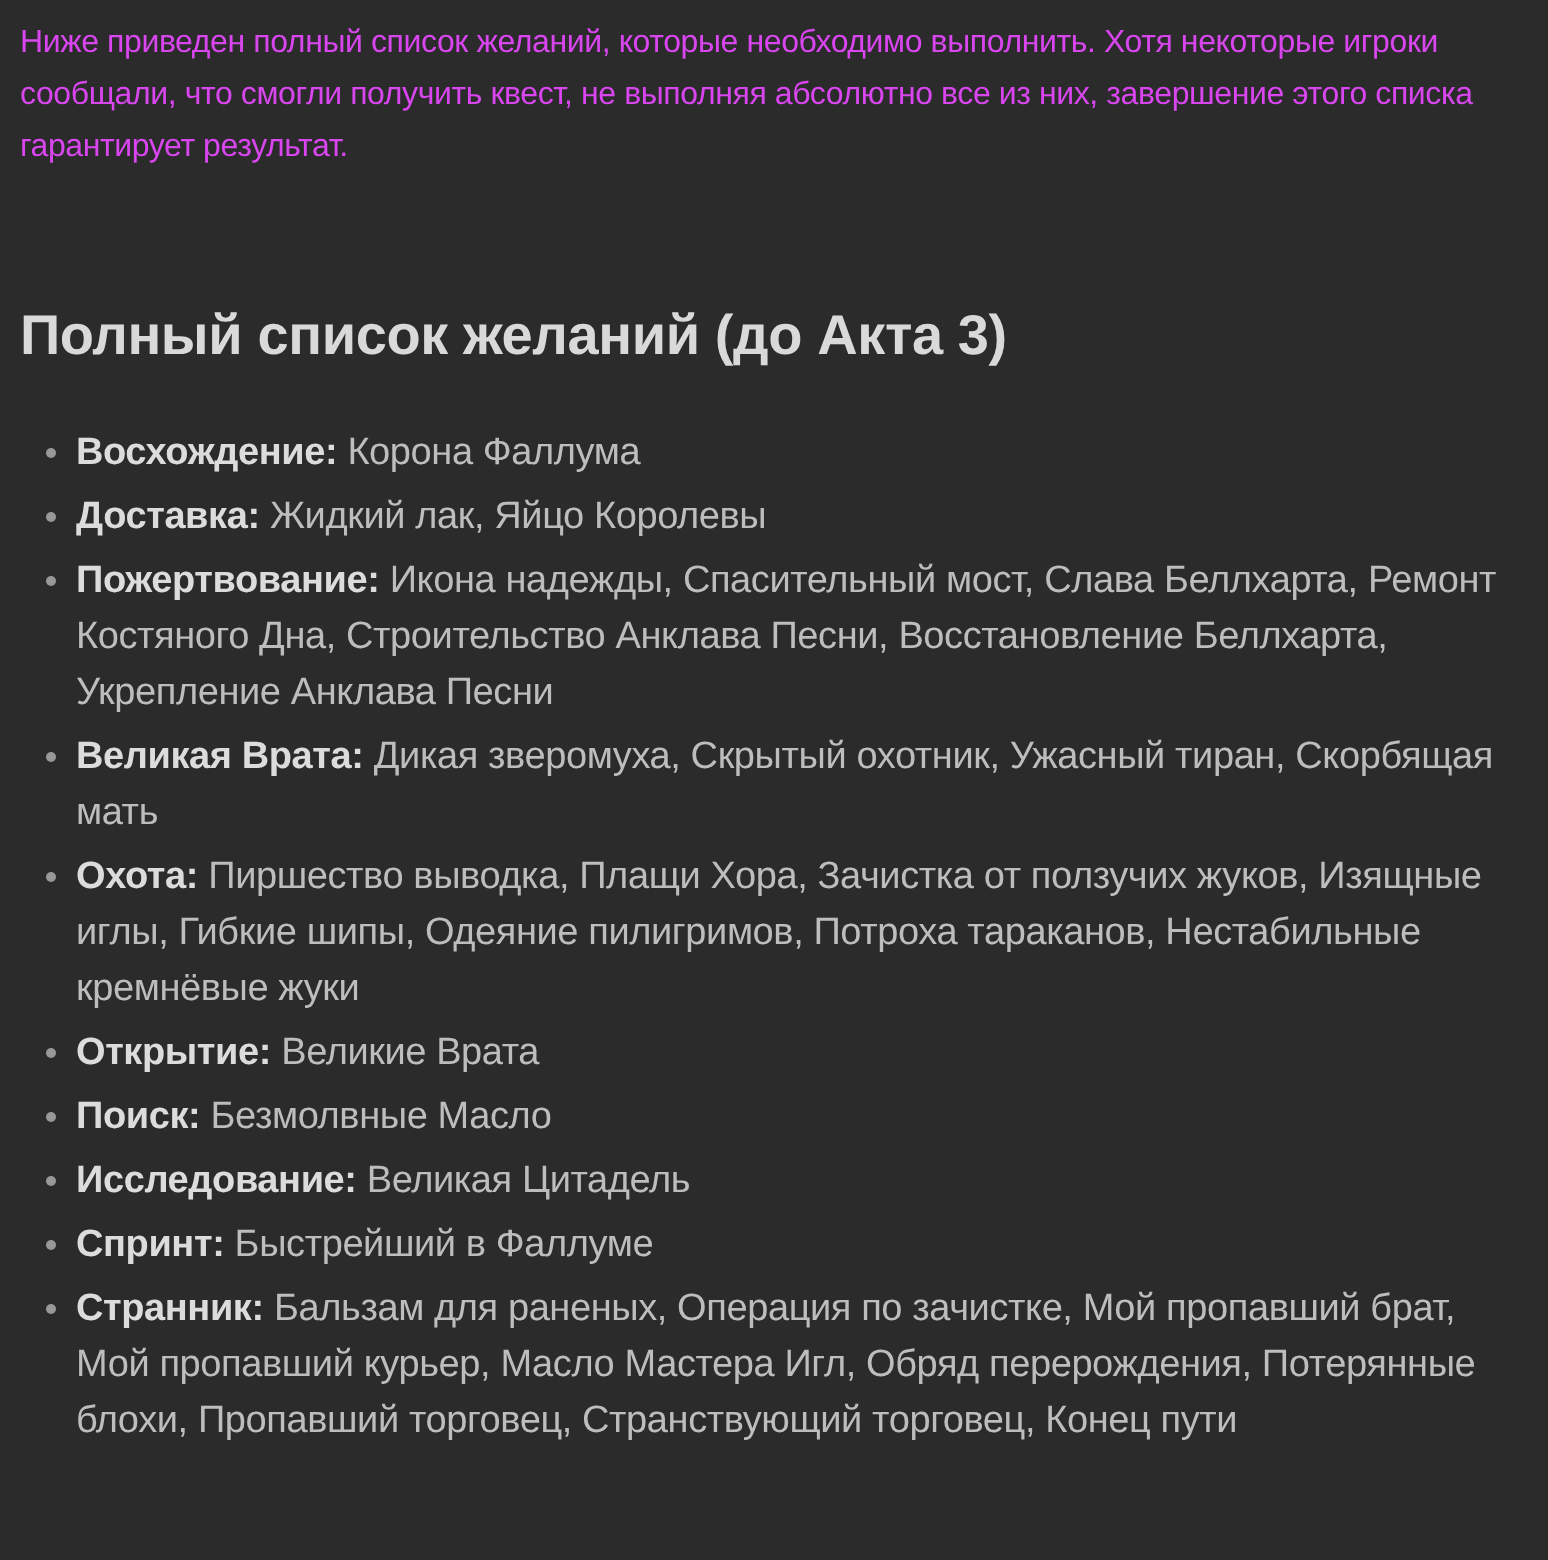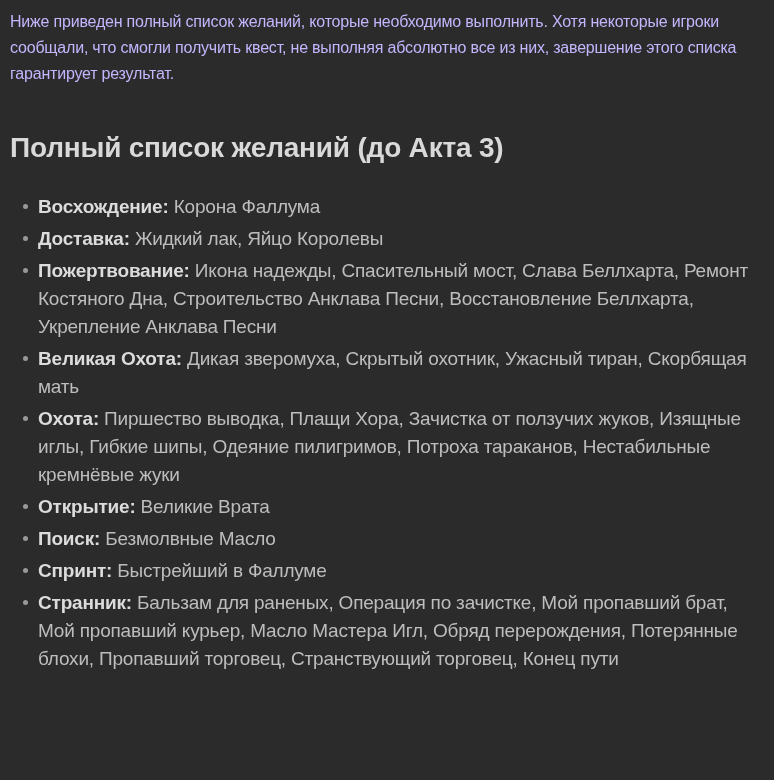--- a/index.html
+++ b/index.html
@@ -15,24 +15,24 @@
     -webkit-font-smoothing: antialiased;
   }
   .content {
     padding: 9px 10px 0 10px;
   }
   .intro {
     margin: 0;
     font-size: 16px;
     line-height: 26px;
     letter-spacing: -0.2px;
-    color: #c4b5fd;
+    color: #d946ef;
   }
   .section-heading {
-    margin: 44px 0 0 0;
+    margin: 64px 0 0 0;
     padding: 0;
     font-size: 28px;
     line-height: 34px;
     font-weight: 700;
     letter-spacing: -0.2px;
     color: #d9d9d9;
   }
   .wishlist {
     margin: 28px 0 0 0;
     padding: 0 0 0 28px;
@@ -77,36 +77,40 @@
     </li>
     <li>
       <b>Доставка:</b>
       <span>Жидкий лак, Яйцо Королевы</span>
     </li>
     <li>
       <b>Пожертвование:</b>
       <span>Икона надежды, Спасительный мост, Слава Беллхарта, Ремонт Костяного Дна, Строительство Анклава Песни, Восстановление Беллхарта, Укрепление Анклава Песни</span>
     </li>
     <li>
-      <b>Великая Охота:</b>
+      <b>Великая Врата:</b>
       <span>Дикая зверомуха, Скрытый охотник, Ужасный тиран, Скорбящая мать</span>
     </li>
     <li>
       <b>Охота:</b>
       <span>Пиршество выводка, Плащи Хора, Зачистка от ползучих жуков, Изящные иглы, Гибкие шипы, Одеяние пилигримов, Потроха тараканов, Нестабильные кремнёвые жуки</span>
     </li>
     <li>
       <b>Открытие:</b>
       <span>Великие Врата</span>
     </li>
     <li>
       <b>Поиск:</b>
       <span>Безмолвные Масло</span>
     </li>
     <li>
+      <b>Исследование:</b>
+      <span>Великая Цитадель</span>
+    </li>
+    <li>
       <b>Спринт:</b>
       <span>Быстрейший в Фаллуме</span>
     </li>
     <li>
       <b>Странник:</b>
       <span>Бальзам для раненых, Операция по зачистке, Мой пропавший брат, Мой пропавший курьер, Масло Мастера Игл, Обряд перерождения, Потерянные блохи, Пропавший торговец, Странствующий торговец, Конец пути</span>
     </li>
   </ul>
 
 </div>

